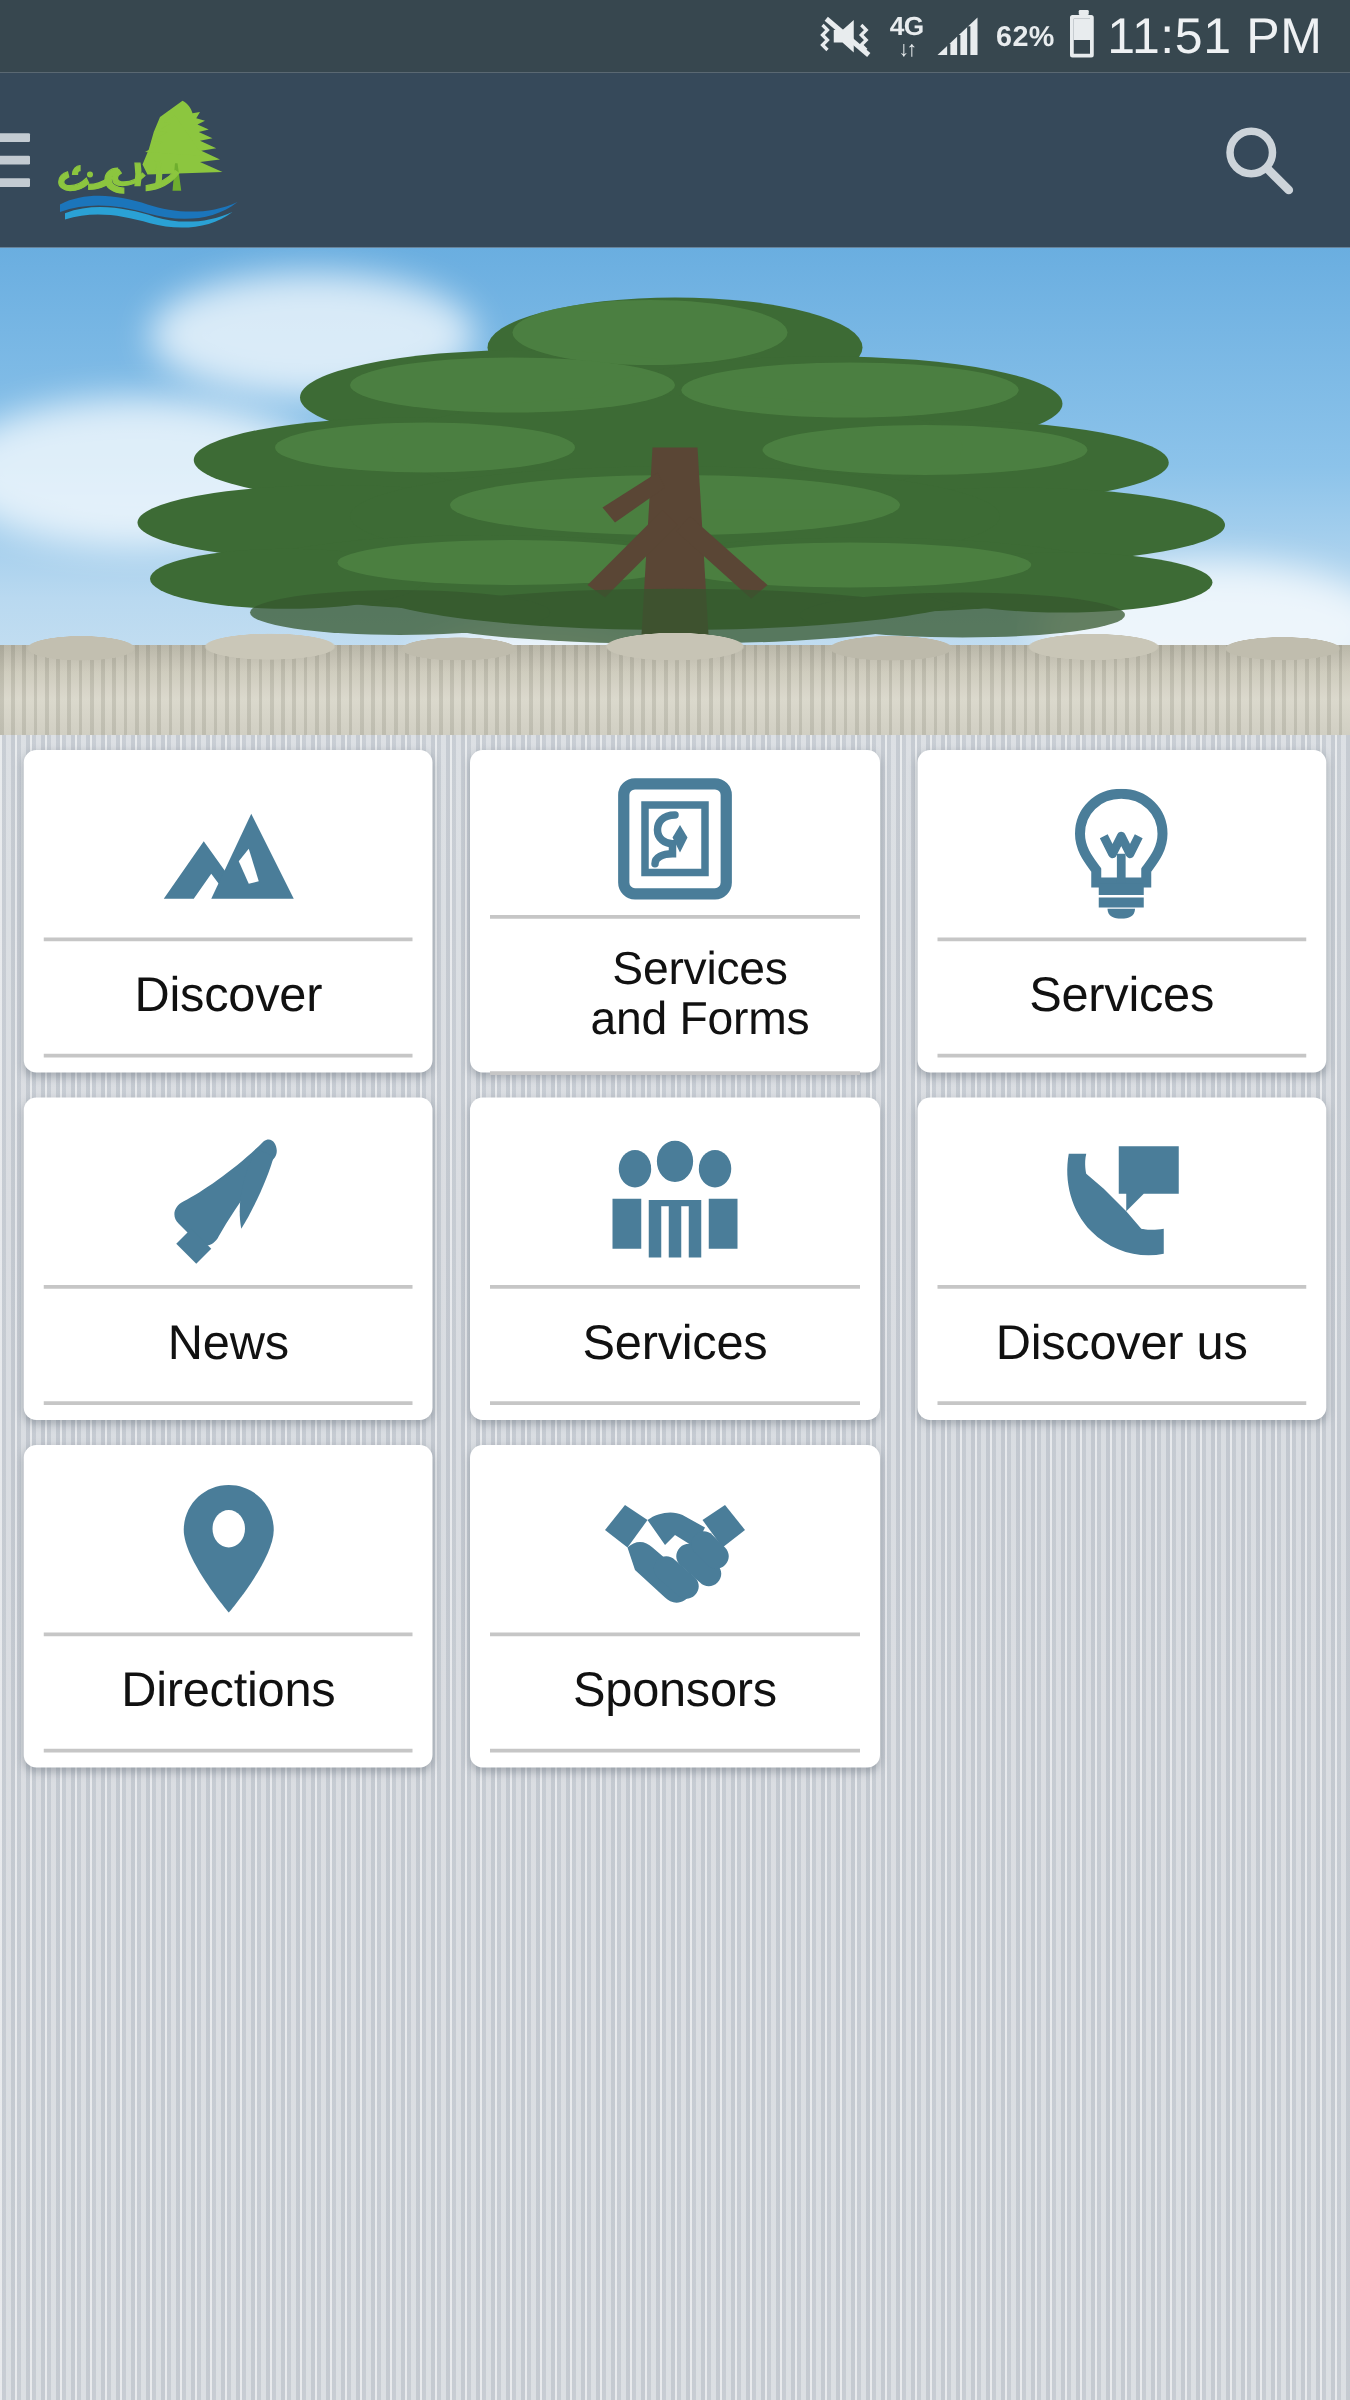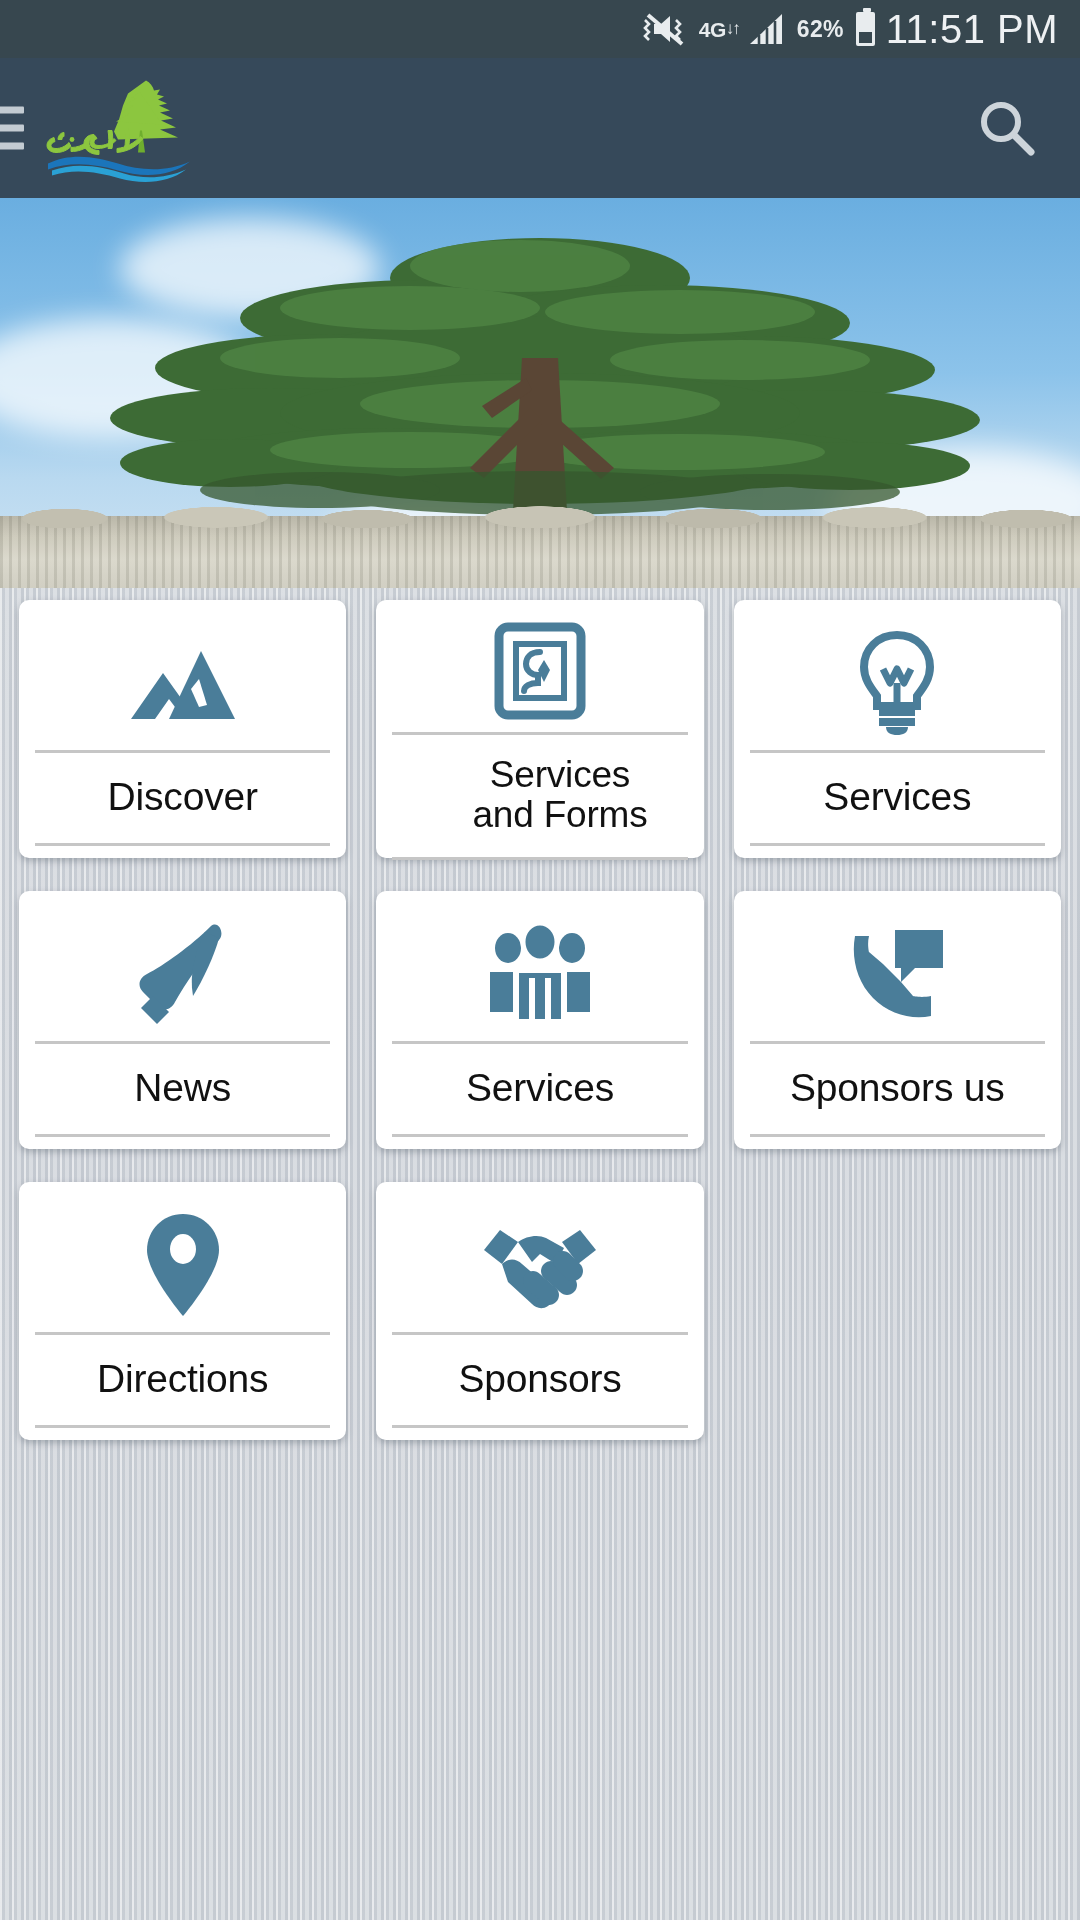--- a/index.html
+++ b/index.html
@@ -19,21 +19,21 @@
     padding-right:22px; gap:11px;
     position:relative; z-index:30;
   }
   .sb-ico { display:flex; align-items:center; }
   .sb-text {
     color:#e8ecee; font-size:23px; font-weight:700;
     letter-spacing:.3px; line-height:1;
   }
   .sb-time { color:#eef1f3; font-size:40px; letter-spacing:.5px; }
   .net4g {
-    display:flex; flex-direction:row; align-items:center;
+    display:flex; flex-direction:column; align-items:center;
     justify-content:center; line-height:1; margin-right:-2px;
   }
   .net4g .lbl { color:#e8ecee; font-size:21px; font-weight:bold; letter-spacing:-.5px; }
   .net4g .arrows { color:#e8ecee; font-size:17px; margin-top:-1px; letter-spacing:-2px; }
   .battery {
     width:19px; height:34px; border:3px solid #e8ecee;
     border-radius:2px; position:relative; display:inline-block;
     margin-left:1px;
   }
   .battery:before {
@@ -119,21 +119,21 @@
         rgba(176,183,192,.25) 9px 12px),
       linear-gradient(180deg,#cdd2d8 0%,#c9ced5 40%,#ccd1d7 100%);
     z-index:1;
   }
 
   
   .grid {
     position:relative; z-index:5;
     display:grid;
     grid-template-columns:repeat(3, 1fr);
-    gap:33px 30px;
+    gap:20px 30px;
     padding:12px 19px 0 19px;
   }
   .tile {
     background:#fff;
     border-radius:10px;
     box-shadow:0 3px 7px rgba(70,80,92,.35);
     height:258px;
     display:flex; flex-direction:column;
     align-items:center;
     padding:16px 16px 12px 16px;
@@ -363,21 +363,21 @@
   </div>
 
   <div class="tile">
     <div class="tile-icon">
       <svg width="104" height="100" viewBox="0 0 104 100">
         <path d="M10 12 C6 34 12 58 28 74 c16 16 38 22 58 18 l0 -20 c-10 2 -18 0 -18 0 l-12 -14 l-18 -18 l-14 -12 c0 0 -2 -8 0 -16 z" fill="#4a7d99"></path>
         <path d="M50 6 h48 v38 h-28 l-14 14 v-14 h-6 z" fill="#4a7d99"></path>
       </svg>
     </div>
     <div class="tile-label-box">
-      <span class="tile-label">Sponsors us</span>
+      <span class="tile-label">Discover us</span>
     </div>
   </div>
 
   <div class="tile">
     <div class="tile-icon">
       <svg width="76" height="106" viewBox="0 0 76 106">
         <path d="M38 2 C18 2 2 18 2 38 C2 62 38 104 38 104 C38 104 74 62 74 38 C74 18 58 2 38 2 Z" fill="#4a7d99"></path>
         <ellipse cx="38" cy="37" rx="13" ry="15" fill="#ffffff"></ellipse>
       </svg>
     </div>

